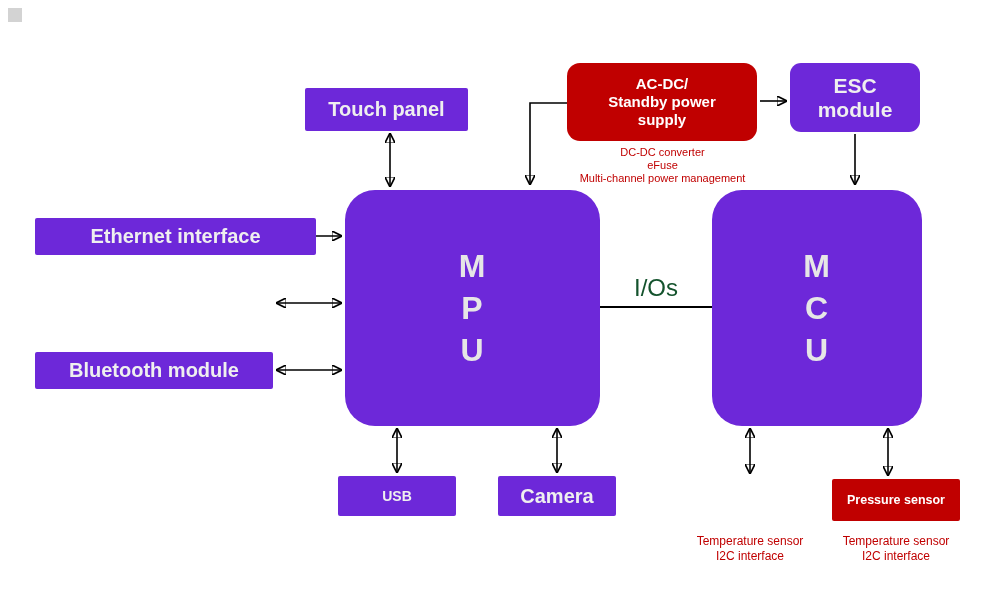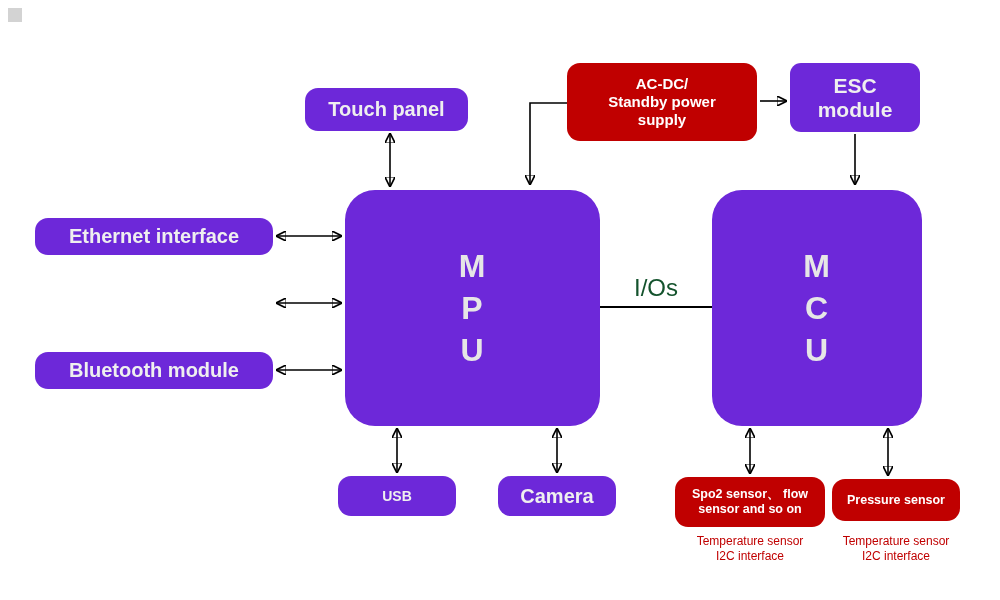--- a/index.html
+++ b/index.html
@@ -11,21 +11,21 @@
     overflow:hidden;
   }
   .box{
     position:absolute;
     display:flex;align-items:center;justify-content:center;
     text-align:center;
     box-sizing:border-box;
   }
   .gray{background:#6d28d9;color:#efefef;font-weight:bold;}
   .red{background:#c00000;color:#ffffff;font-weight:bold;}
-  .rounded{border-radius:13px;}
+  .rounded{border-radius:2px;}
   .big-rounded{border-radius:30px;}
   .pre{white-space:pre-line;}
   .chip-label{font-size:32px;font-weight:bold;color:#e6e6e6;line-height:42px;letter-spacing:1px;white-space:pre-line;text-align:center;}
   .caption{
     position:absolute;color:#c00000;font-size:12px;line-height:15px;
     text-align:center;white-space:pre-line;
   }
   .acdc-caption{font-size:11px;line-height:13px;}
   .ios{
     position:absolute;left:600px;top:274px;width:112px;
@@ -69,25 +69,28 @@
   </svg>
 
   <div class="box gray rounded" style="left:305px;top:88px;width:163px;height:43px;font-size:20px;">
       <span>Touch panel</span>
     </div>
 
   <div class="box red pre" style="left:567px;top:63px;width:190px;height:78px;border-radius:13px;font-size:15px;line-height:18px;"><span class="pre">AC-DC/
 Standby power
 supply</span></div>
 
+  <div class="caption acdc-caption" style="left:540px;top:146px;width:245px;">DC-DC converter
+eFuse
+Multi-channel power management</div>
 
   <div class="box gray pre" style="left:790px;top:63px;width:130px;height:69px;border-radius:11px;font-size:21px;line-height:24px;"><span class="pre">ESC
 module</span></div>
 
-  <div class="box gray rounded" style="left:35px;top:218px;width:238px;height:37px;font-size:20px;">
+  <div class="box gray rounded" style="left:35px;top:218px;width:281px;height:37px;font-size:20px;">
       <span>Ethernet interface</span>
     </div>
 
 
   <div class="box gray rounded" style="left:35px;top:352px;width:238px;height:37px;font-size:20px;">
       <span>Bluetooth module</span>
     </div>
 
   <div class="box gray big-rounded" style="left:345px;top:190px;width:255px;height:236px;">
       <span class="chip-label">M
@@ -104,22 +107,20 @@
   <div class="ios">I/Os</div>
 
   <div class="box gray rounded" style="left:338px;top:476px;width:118px;height:40px;font-size:14px;">
       <span>USB</span>
     </div>
 
   <div class="box gray rounded" style="left:498px;top:476px;width:118px;height:40px;font-size:20px;">
       <span>Camera</span>
     </div>
 
-  <div class="box red rounded pre" style="left:675px;top:477px;width:150px;height:50px;font-size:12.5px;line-height:15px;"><span class="pre">Spo2 sensor、 flow
-sensor and so on</span></div>
 
   <div class="box red rounded" style="left:832px;top:479px;width:128px;height:42px;font-size:12.5px;">
       <span>Pressure sensor</span>
     </div>
 
   <div class="caption" style="left:665px;top:534px;width:170px;">Temperature sensor
 I2C interface</div>
 
   <div class="caption" style="left:818px;top:534px;width:156px;">Temperature sensor
 I2C interface</div>

